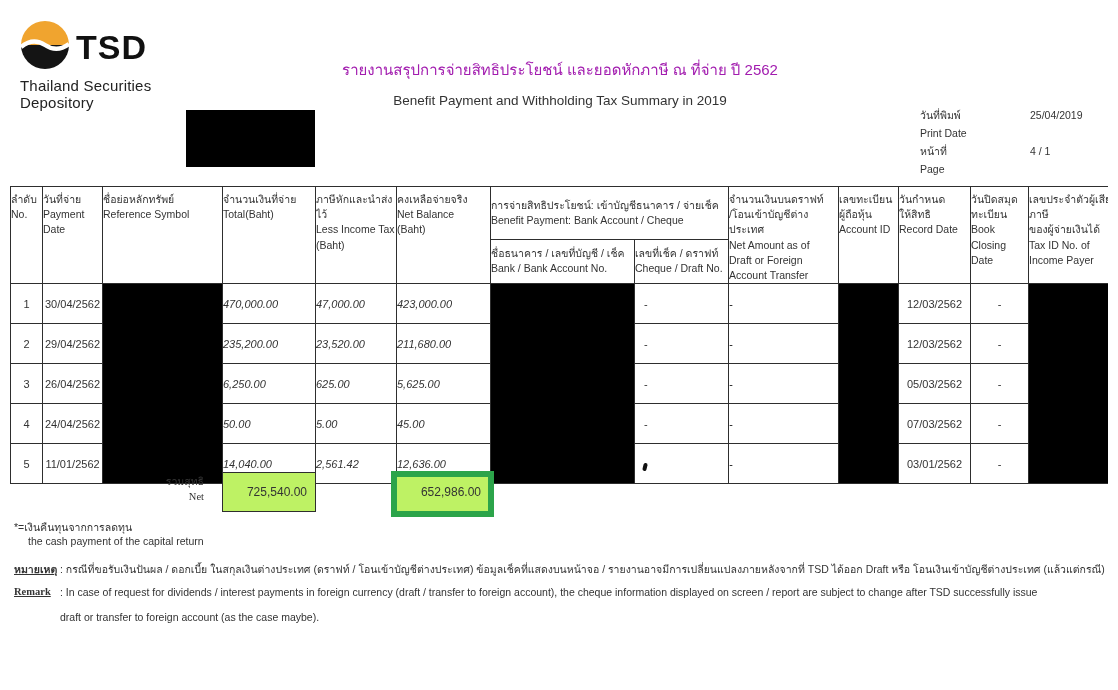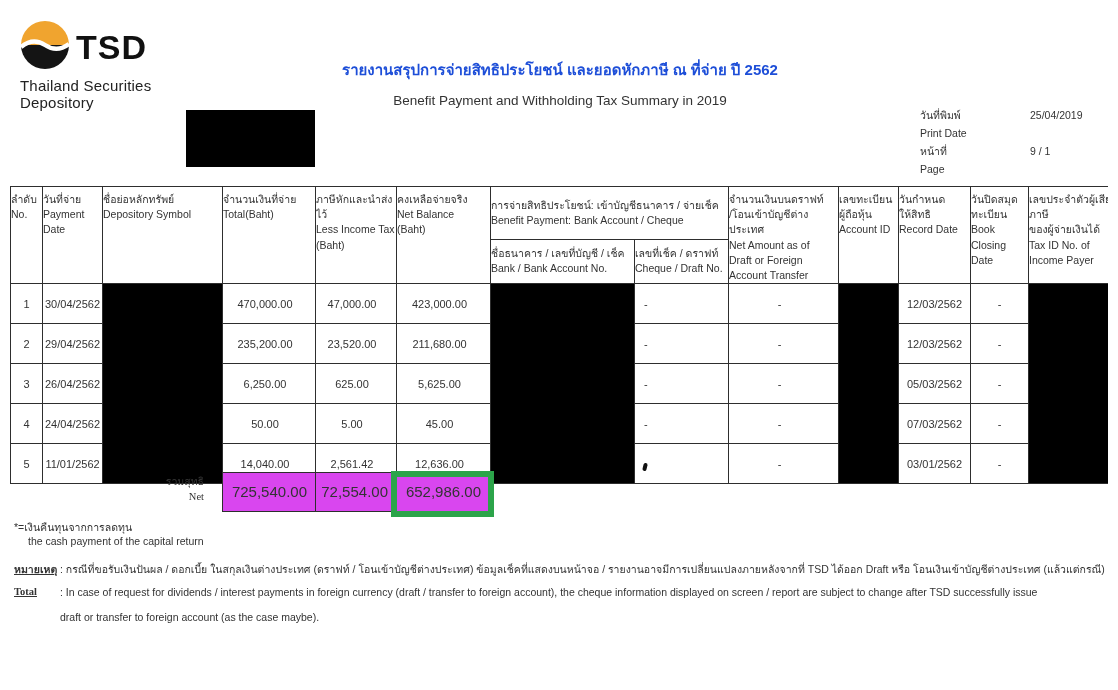--- a/index.html
+++ b/index.html
@@ -11,47 +11,47 @@
   .abs { position:absolute; }
 
   
   .logo-wrap { left:20px; top:20px; width:200px; height:78px; }
   .logo-row { display:flex; align-items:center; gap:6px; }
   .logo-acronym { font-size:34px; font-weight:bold; color:#111; letter-spacing:1px; }
   .logo-caption { font-size:15px; color:#222; margin-top:3px; letter-spacing:0.2px; }
 
   
   .title-block { left:280px; top:58px; width:560px; text-align:center; }
-  .title-th { font-size:15px; font-weight:bold; color:#1d4ed8; }
+  .title-th { font-size:15px; font-weight:normal; color:#a21caf; }
   .title-en { font-size:13.5px; color:#333; margin-top:11px; }
 
   
   .lbl { font-size:10.5px; color:#333; height:18px; line-height:18px; }
   .info-left { left:62px; top:106px; }
   .info-right-labels { left:920px; top:106px; }
   .info-right-values { left:1030px; top:106px; }
   .redact-box { background:#000; }
 
   
   table.main { position:absolute; left:10px; top:186px; width:1102px; border-collapse:collapse; table-layout:fixed; }
   table.main th, table.main td { border:1px solid #2e2e2e; font-weight:normal; }
   table.main th { font-size:10.5px; line-height:1.45; vertical-align:top; padding-top:5px; text-align:left; white-space:pre-line; }
   table.main tr.hrow1 { height:47px; }
   table.main tr.hrow2 { height:40px; }
   table.main tr.hrow2 th, table.main th.group { vertical-align:middle; padding-top:0; }
   table.main tbody tr { height:40px; }
   table.main td { font-size:11px; vertical-align:middle; }
-  td.num { text-align:center; padding-right:8px; }
+  td.num { text-align:left; padding-right:8px;font-style:italic; }
   td.ctr { text-align:center; }
   td.dashl { text-align:left; padding-left:9px; }
   td.redact { background:#000; padding:0; }
 
   
   .total-label { left:102px; top:474px; width:120px; text-align:right; padding-right:18px; font-size:10.5px; line-height:1.45; white-space:pre-line;font-family:Liberation Serif, serif; }
-  .tcell { top:472px; height:40px; border:1px solid #2e2e2e; background:#d946ef; font-size:15px; line-height:38px; text-align:right; padding-right:8px; }
+  .tcell { top:472px; height:40px; border:1px solid #2e2e2e; background:#bef264; font-size:12px; line-height:38px; text-align:right; padding-right:8px; }
   .tcell.c1 { left:222px; width:94px; }
   .tcell.c2 { left:315px; width:82px; }
   .tcell.c3 { left:396px; width:94px; }
   .green-frame { left:391px; top:471px; width:103px; height:46px; border:6px solid #2CA44A; z-index:5; }
   .stray-mark { left:643px; top:463px; width:4px; height:8px; background:#111; border-radius:2px; transform:rotate(14deg); }
 
   
   .fn { font-size:10.5px; color:#333; white-space:nowrap; }
   .fn-u { text-decoration:underline; font-weight:bold;font-family:Liberation Serif, serif; }
 </style>
@@ -83,21 +83,21 @@
 
   <div class="abs info-right-labels">
     <div class="lbl">วันที่พิมพ์</div>
     <div class="lbl">Print Date</div>
     <div class="lbl">หน้าที่</div>
     <div class="lbl">Page</div>
   </div>
   <div class="abs info-right-values">
     <div class="lbl">25/04/2019</div>
     <div class="lbl">&nbsp;</div>
-    <div class="lbl">9 / 1</div>
+    <div class="lbl">4 / 1</div>
   </div>
 
   <table class="main">
     <colgroup>
       <col style="width:32px">
         <col style="width:60px">
         <col style="width:120px">
         <col style="width:93px">
       <col style="width:81px">
         <col style="width:94px">
@@ -110,21 +110,21 @@
         <col style="width:84px">
     </colgroup>
     <thead>
       <tr class="hrow1">
         <th rowspan="2">ลำดับ
 No.</th>
         <th rowspan="2">วันที่จ่าย
 Payment
 Date</th>
         <th rowspan="2">ชื่อย่อหลักทรัพย์
-Depository Symbol</th>
+Reference Symbol</th>
         <th rowspan="2">จำนวนเงินที่จ่าย
 Total(Baht)</th>
         <th rowspan="2">ภาษีหักและนำส่งไว้
 Less Income Tax
 (Baht)</th>
         <th rowspan="2">คงเหลือจ่ายจริง
 Net Balance
 (Baht)</th>
         <th colspan="2" class="group">การจ่ายสิทธิประโยชน์: เข้าบัญชีธนาคาร / จ่ายเช็ค
 Benefit Payment: Bank Account / Cheque</th>
@@ -214,28 +214,27 @@
         <td class="num">-</td>
         <td class="ctr">03/01/2562</td>
         <td class="ctr">-</td>
       </tr>
     </tbody>
   </table>
 
   <div class="abs total-label">รวมสุทธิ
 Net</div>
   <div class="abs tcell c1">725,540.00</div>
-  <div class="abs tcell c2">72,554.00</div>
   <div class="abs tcell c3">652,986.00</div>
   <div class="abs green-frame"></div>
   <div class="abs stray-mark"></div>
 
   <div class="abs fn" style="left:14px; top:519px;">*=เงินคืนทุนจากการลดทุน</div>
   <div class="abs fn" style="left:28px; top:535px;">the cash payment of the capital return</div>
 
   <div class="abs fn fn-u" style="left:14px; top:561px;">หมายเหตุ</div>
   <div class="abs fn" style="left:60px; top:561px;">: กรณีที่ขอรับเงินปันผล / ดอกเบี้ย ในสกุลเงินต่างประเทศ (ดราฟท์ / โอนเข้าบัญชีต่างประเทศ) ข้อมูลเช็คที่แสดงบนหน้าจอ / รายงานอาจมีการเปลี่ยนแปลงภายหลังจากที่ TSD ได้ออก Draft หรือ โอนเงินเข้าบัญชีต่างประเทศ (แล้วแต่กรณี) ให้ท่านแล้ว</div>
 
-  <div class="abs fn fn-u" style="left:14px; top:586px;">Total</div>
+  <div class="abs fn fn-u" style="left:14px; top:586px;">Remark</div>
   <div class="abs fn" style="left:60px; top:611px;">draft or transfer to foreign account (as the case maybe).</div>
   <div class="abs fn" style="left:60px; top:586px;">: In case of request for dividends / interest payments in foreign currency (draft / transfer to foreign account), the cheque  information displayed on screen / report are subject to change after TSD successfully issue</div>
 
 </div>
 
 </body></html>

